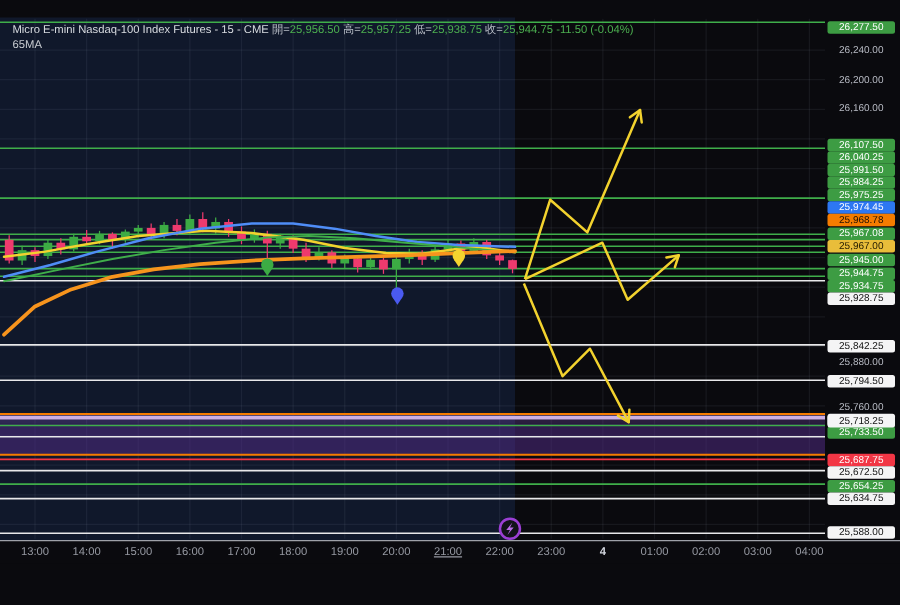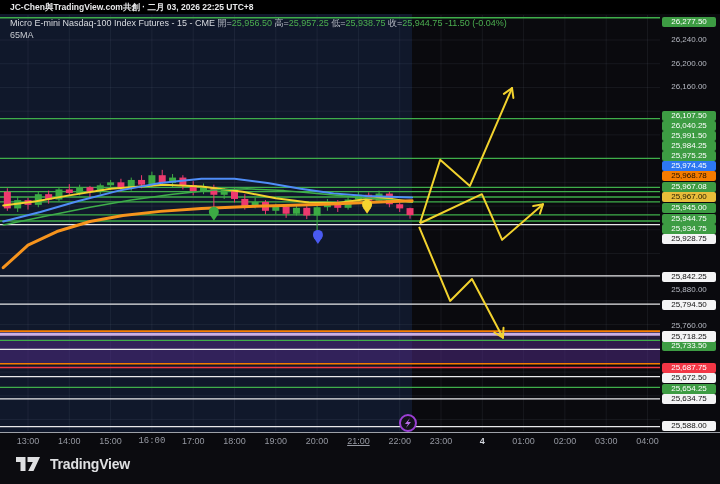--- a/index.html
+++ b/index.html
@@ -35,23 +35,20 @@
   
   #footer{position:absolute;left:0;top:450px;width:720px;height:34px;background:#0c0c10;}
   #logo{position:absolute;left:16px;top:6px;display:flex;align-items:center;gap:8px;}
   #brand{color:#dfe0e2;font-size:14px;font-weight:bold;letter-spacing:-0.2px;}
 </style>
 </head>
 <body>
 
 <div id="app">
 
-  <div id="topbar">
-    <span>JC-Chen與TradingView.com共創 · 二月 03, 2026 22:25 UTC+8</span>
-  </div>
 
   <div id="chart">
     <div id="data-bg"></div>
     <svg id="chart-svg" width="720" height="450">
         <g>
           <line x1="0" x2="660" y1="40" y2="40" stroke="rgba(151,161,188,0.09)" stroke-width="1"></line>
           <line x1="0" x2="660" y1="63.72" y2="63.72" stroke="rgba(151,161,188,0.09)" stroke-width="1"></line>
           <line x1="0" x2="660" y1="87.44" y2="87.44" stroke="rgba(151,161,188,0.09)" stroke-width="1"></line>
           <line x1="0" x2="660" y1="111.16" y2="111.16" stroke="rgba(151,161,188,0.09)" stroke-width="1"></line>
           <line x1="0" x2="660" y1="134.88" y2="134.88" stroke="rgba(151,161,188,0.09)" stroke-width="1"></line>
@@ -271,38 +268,29 @@
         <div class="chip chip-green" style="top: 370px;">25,654.25</div>
         <div class="chip chip-white" style="top: 380px;">25,634.75</div>
         <div class="chip chip-white" style="top: 407px;">25,588.00</div>
       </div>
   </div>
 
   <div id="time-axis">
       <div class="ttick" style="left: 28px;">13:00</div>
       <div class="ttick" style="left: 69.3px;">14:00</div>
       <div class="ttick" style="left: 110.6px;">15:00</div>
-      <div class="ttick" style="left: 151.9px; font-family: Liberation Mono, monospace;">16:00</div>
+      <div class="ttick" style="left: 151.9px;">16:00</div>
       <div class="ttick" style="left: 193.2px;">17:00</div>
       <div class="ttick" style="left: 234.5px;">18:00</div>
       <div class="ttick" style="left: 275.8px;">19:00</div>
       <div class="ttick" style="left: 317.1px;">20:00</div>
       <div class="ttick" style="left: 358.4px; text-decoration: underline;">21:00</div>
       <div class="ttick" style="left: 399.7px;">22:00</div>
       <div class="ttick" style="left: 441px;">23:00</div>
       <div class="ttick hl" style="left: 482.3px;">4</div>
       <div class="ttick" style="left: 523.6px;">01:00</div>
       <div class="ttick" style="left: 564.9px;">02:00</div>
       <div class="ttick" style="left: 606.2px;">03:00</div>
       <div class="ttick" style="left: 647.5px;">04:00</div>
     </div>
 
-  <div id="footer">
-    <div id="logo">
-      <svg width="26" height="15" viewBox="0 0 26 15">
-        <polygon points="0,0 9.5,0 9.5,14 4.5,14 4.5,5 0,5" fill="#dfe0e2"></polygon>
-        <polygon points="11.5,0 24,0 17.5,14 12.2,14 16.8,5 11.5,5" fill="#dfe0e2"></polygon>
-      </svg>
-      <span id="brand">TradingView</span>
-    </div>
-  </div>
 
 </div>
 
 </body></html>

